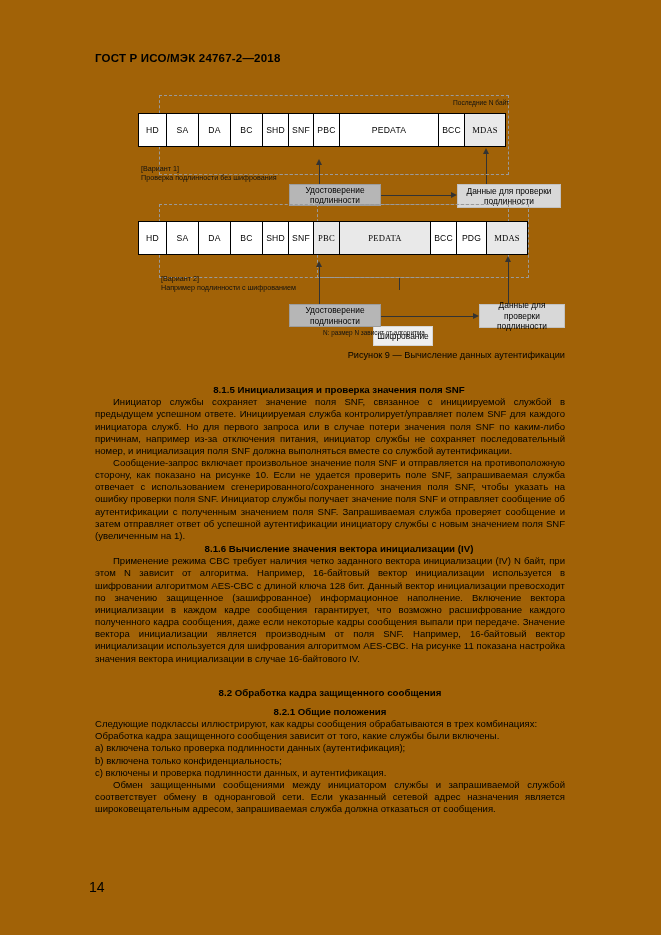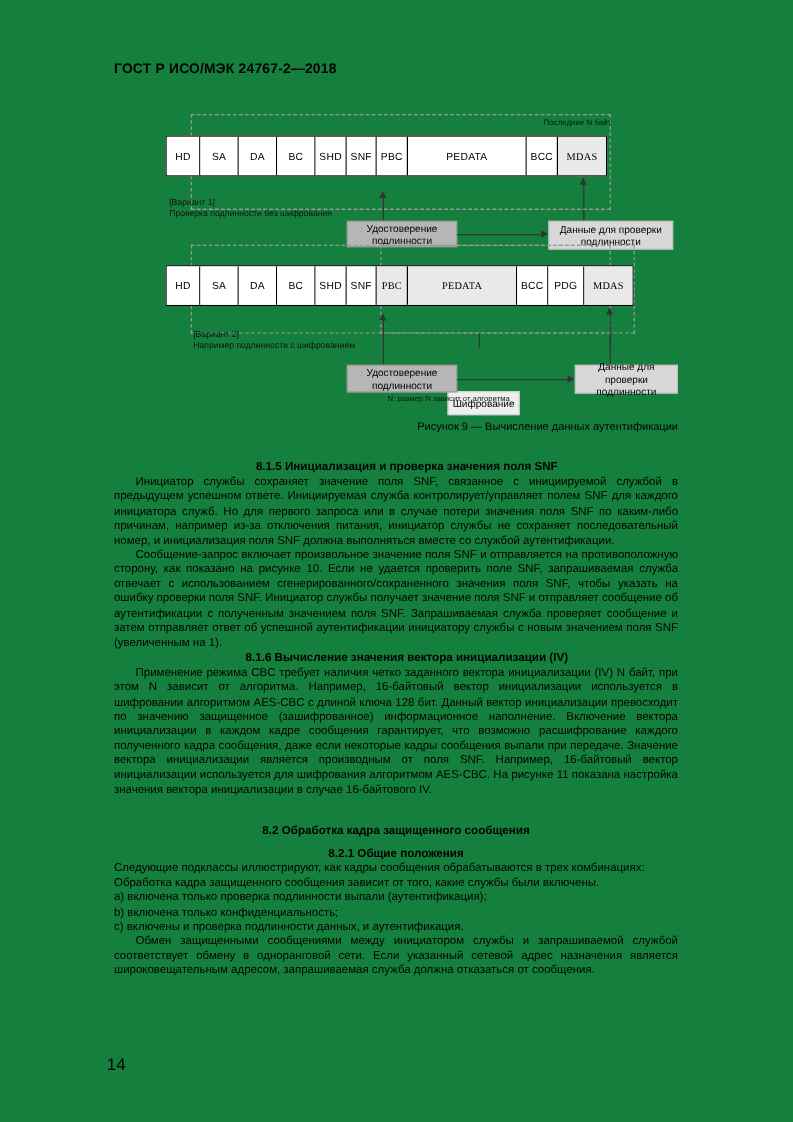--- a/index.html
+++ b/index.html
@@ -13,21 +13,21 @@
     position: relative;
     font-family: "Liberation Sans", sans-serif;
     color: #000000;
     overflow: hidden;
   }
   .page {
     position: absolute;
     left: 0; top: 0;
     width: 661px;
     height: 935px;
-    background: #15803d;
+    background: #a16207;
   }
 
   
   .runhead {
     position: absolute;
     left: 95px;
     top: 52px;
     font-size: 11.5px;
     font-weight: bold;
     letter-spacing: 0.2px;
@@ -281,21 +281,21 @@
     <h3>8.1.6 Вычисление значения вектора инициализации (IV)</h3>
     <p>Применение режима CBC требует наличия четко заданного вектора инициализации (IV) N байт, при этом N зависит от алгоритма. Например, 16-байтовый вектор инициализации используется в шифровании алгоритмом AES-CBC с длиной ключа 128 бит. Данный вектор инициализации превосходит по значению защищенное (зашифрованное) информационное наполнение. Включение вектора инициализации в каждом кадре сообщения гарантирует, что возможно расшифрование каждого полученного кадра сообщения, даже если некоторые кадры сообщения выпали при передаче. Значение вектора инициализации является производным от поля SNF. Например, 16-байтовый вектор инициализации используется для шифрования алгоритмом AES-CBC. На рисунке 11 показана настройка значения вектора инициализации в случае 16-байтового IV.</p>
 
     <div class="gap-s"></div>
     <h3 style="text-indent:0; margin-top:20px;">8.2 Обработка кадра защищенного сообщения</h3>
 
     <div class="gap-s"></div>
     <h3 style="text-indent:0; margin-top:5px;">8.2.1 Общие положения</h3>
     <p class="noind">Следующие подклассы иллюстрируют, как кадры сообщения обрабатываются в трех комбинациях:</p>
     <p class="noind">Обработка кадра защищенного сообщения зависит от того, какие службы были включены.</p>
-    <p class="noind">a) включена только проверка подлинности выпали (аутентификация);</p>
+    <p class="noind">a) включена только проверка подлинности данных (аутентификация);</p>
     <p class="noind">b) включена только конфиденциальность;</p>
     <p class="noind">c) включены и проверка подлинности данных, и аутентификация.</p>
     <p>Обмен защищенными сообщениями между инициатором службы и запрашиваемой службой соответствует обмену в одноранговой сети. Если указанный сетевой адрес назначения является широковещательным адресом, запрашиваемая служба должна отказаться от сообщения.</p>
   </div>
 
   <div class="pagenum">14</div>
 
 </div>
 
 </body></html>

